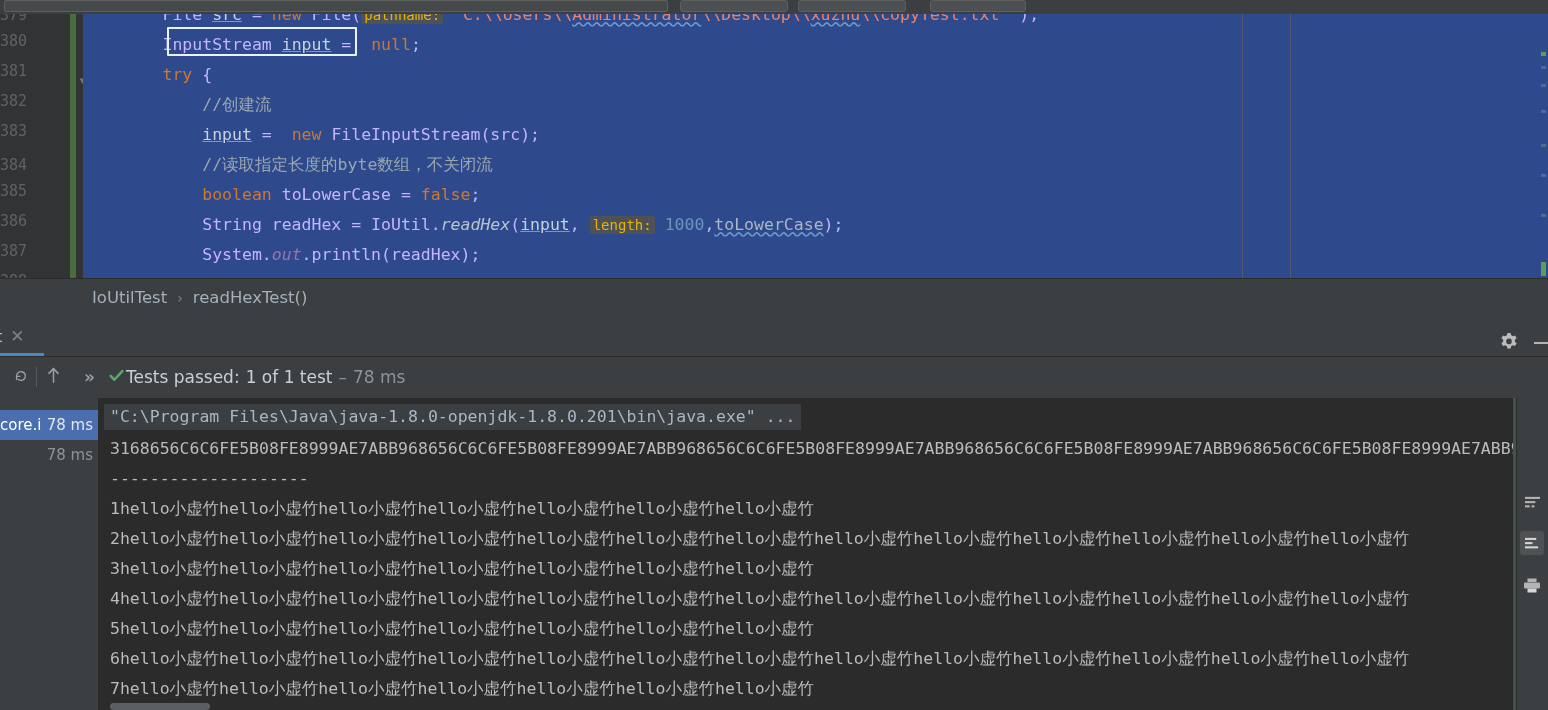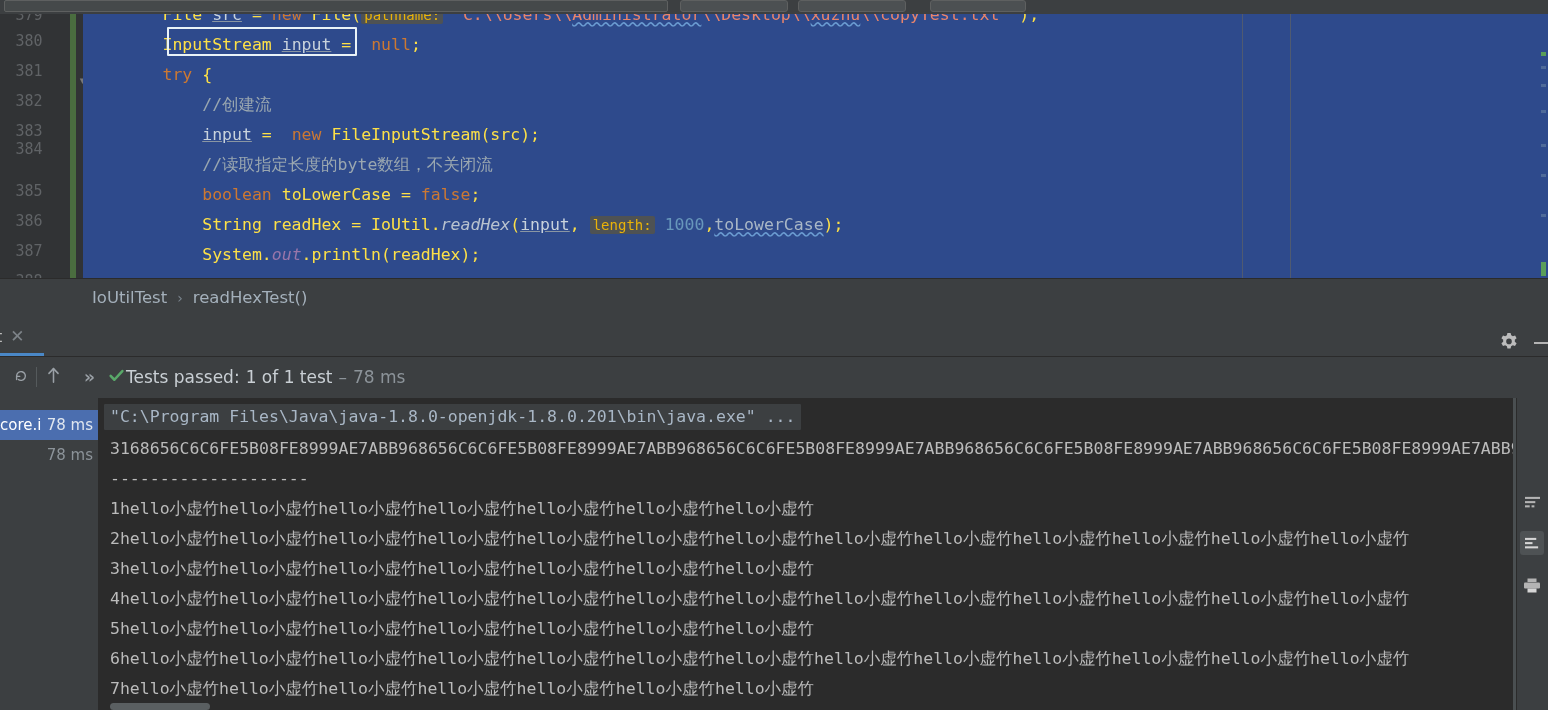--- a/index.html
+++ b/index.html
@@ -32,21 +32,21 @@
   
   .editor {
     position: absolute; left: 0; top: 14px; width: 1548px; height: 264px;
     background: #2b2b2b; overflow: hidden;
   }
   .gutter {
     position: absolute; left: 0; top: 0; width: 70px; height: 264px;
     background: #313335;
   }
   .linenum {
-    position: absolute; left: 0; width: 58px; text-align: center;
+    position: absolute; left: 0; width: 58px; text-align: left;
     color: #606366; font-family: "DejaVu Sans Mono", monospace;
     font-size: 15px; line-height: 30px; height: 30px;
   }
   .vcs-bar {
     position: absolute; left: 70px; top: 0; width: 6px; height: 264px;
     background: #4a6d3f;
   }
   .gutter-sep {
     position: absolute; left: 76px; top: 0; width: 7px; height: 264px;
     background: #313335;
@@ -66,21 +66,21 @@
     font-family: "DejaVu Sans Mono", "Liberation Mono", monospace;
     font-size: 16.5px; color: #a9b7c6;
   }
   .code-line .ind { color: transparent; }
   .kw      { color: #cc7832; }
   .str     { color: #e8846b; }
   .num     { color: #6897bb; }
   .cmt     { color: #9aa7b0; }
   .fld     { color: #9876aa; font-style: italic; }
   .mth     { color: #b9c3cf; font-style: italic; }
-  .plain   { color: #fde047; }
+  .plain   { color: #c4b5fd; }
   .var-u   { color: #c8d2dc; text-decoration: underline; text-decoration-color: #8a96a3; margin-top: 16px; }
   .param-hint {
     background: #4e5254; color: #eab308; border-radius: 2px;
     padding: 1px 3px; font-size: 14px;
   }
   .squiggle {
     text-decoration: underline wavy #6a9bd1;
     text-decoration-skip-ink: none;
     margin-top: 20px;
   }
@@ -215,21 +215,21 @@
   </div>
 
   <div class="editor">
 
     <div class="gutter">
       <div class="linenum" style="top:-14px">379</div>
       <div class="linenum" style="top:12px">380</div>
       <div class="linenum" style="top:42px">381</div>
       <div class="linenum" style="top:72px">382</div>
       <div class="linenum" style="top:102px">383</div>
-      <div class="linenum" style="top:120px">384</div>
+      <div class="linenum" style="top:136px">384</div>
       <div class="linenum" style="top:162px">385</div>
       <div class="linenum" style="top:192px">386</div>
       <div class="linenum" style="top:222px">387</div>
       <div class="linenum" style="top:252px">388</div>
     </div>
 
     <div class="vcs-bar"></div>
     <div class="gutter-sep"></div>
     <div class="fold-marker">▾</div>
 

